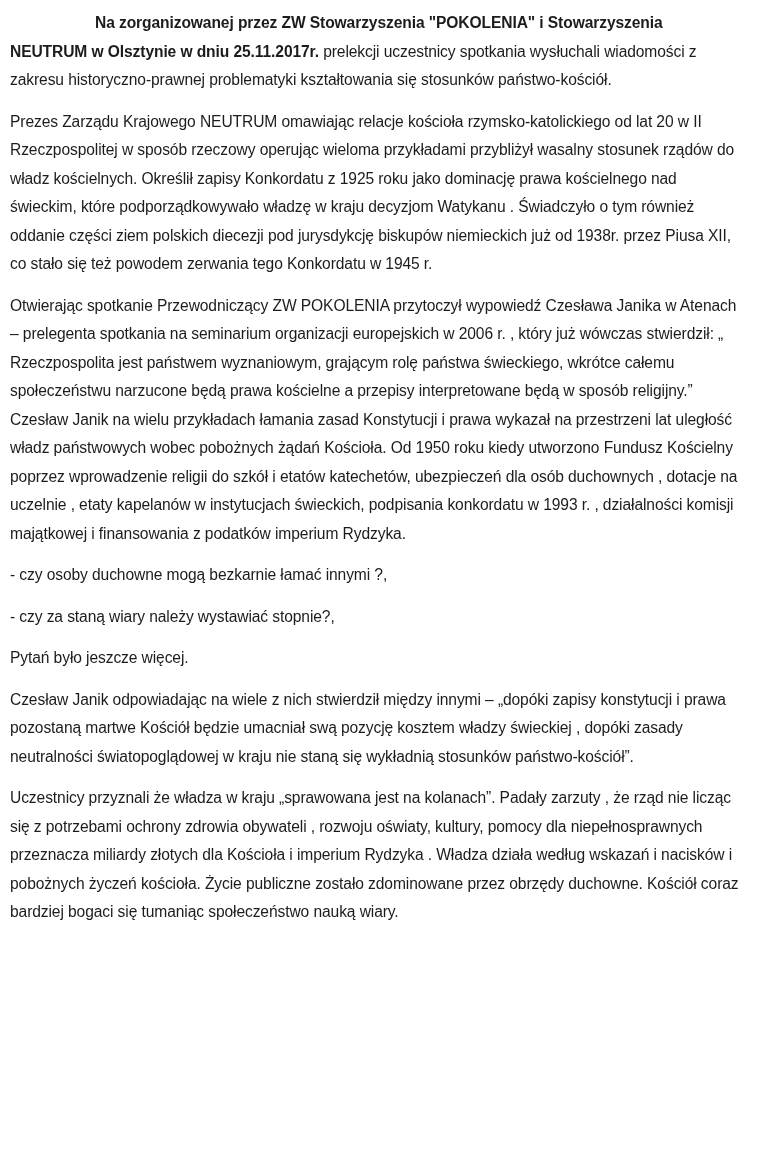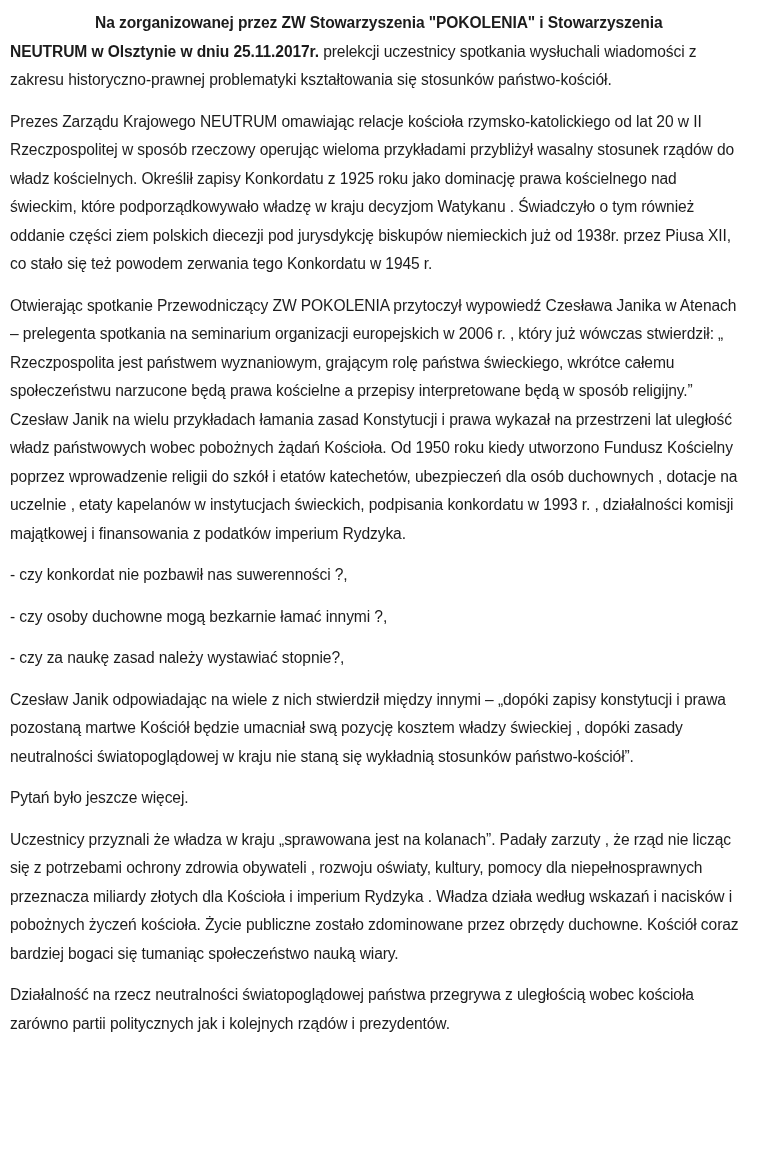--- a/index.html
+++ b/index.html
@@ -43,28 +43,26 @@
 <div class="doc">
 
   <p class="intro-paragraph"><span class="intro-bold">Na zorganizowanej  przez ZW  Stowarzyszenia "POKOLENIA"  i Stowarzyszenia NEUTRUM w Olsztynie w dniu 25.11.2017r.</span><span> prelekcji uczestnicy spotkania wysłuchali wiadomości z zakresu historyczno-prawnej problematyki kształtowania się stosunków państwo-kościół.</span></p>
 
   <p>Prezes Zarządu Krajowego NEUTRUM omawiając relacje kościoła rzymsko-katolickiego od lat 20 w II Rzeczpospolitej w sposób rzeczowy operując wieloma przykładami przybliżył wasalny stosunek rządów do władz kościelnych. Określił zapisy Konkordatu z 1925 roku jako dominację prawa kościelnego nad świeckim, które podporządkowywało władzę w kraju decyzjom Watykanu . Świadczyło o tym również oddanie części ziem polskich diecezji pod jurysdykcję biskupów niemieckich już od 1938r. przez Piusa XII, co stało się też powodem zerwania tego Konkordatu w 1945 r.</p>
 
   <p>Otwierając spotkanie Przewodniczący ZW POKOLENIA przytoczył wypowiedź Czesława Janika w Atenach – prelegenta spotkania na seminarium organizacji europejskich  w 2006 r. , który już wówczas stwierdził: „ Rzeczpospolita jest państwem wyznaniowym, grającym rolę państwa świeckiego, wkrótce całemu społeczeństwu narzucone będą prawa kościelne a przepisy interpretowane będą w sposób religijny.” Czesław Janik na wielu przykładach łamania zasad Konstytucji i prawa wykazał na przestrzeni lat uległość władz państwowych wobec pobożnych żądań Kościoła. Od 1950 roku kiedy utworzono Fundusz Kościelny poprzez wprowadzenie religii do szkół i etatów katechetów, ubezpieczeń dla osób duchownych , dotacje na uczelnie , etaty kapelanów w instytucjach świeckich, podpisania konkordatu w 1993 r. , działalności komisji majątkowej i finansowania z podatków imperium Rydzyka.</p>
 
 
 
-  <p class="question-line">- czy konkordat nie pozbawił nas suwerenności ?,</p>
 
   <p class="question-line">- czy osoby duchowne mogą bezkarnie łamać innymi ?,</p>
 
-  <p class="question-line">- czy za naukę zasad należy wystawiać stopnie?,</p>
+  <p class="question-line">- czy za staną wiary należy wystawiać stopnie?,</p>
+
+  <p>Pytań było jeszcze więcej.</p>
 
   <p>Czesław Janik odpowiadając na wiele z nich stwierdził między innymi – „dopóki zapisy konstytucji i prawa pozostaną martwe Kościół będzie umacniał swą pozycję kosztem władzy świeckiej , dopóki zasady neutralności światopoglądowej w kraju nie staną się wykładnią stosunków państwo-kościół”.</p>
 
-  <p>Pytań było jeszcze więcej.</p>
-
   <p>Uczestnicy przyznali że władza w kraju „sprawowana jest na kolanach”. Padały zarzuty , że rząd nie licząc się z potrzebami ochrony zdrowia obywateli , rozwoju oświaty, kultury, pomocy dla niepełnosprawnych przeznacza miliardy złotych  dla Kościoła i imperium Rydzyka . Władza działa według wskazań i nacisków i pobożnych życzeń kościoła. Życie publiczne zostało zdominowane przez obrzędy duchowne. Kościół coraz bardziej bogaci się tumaniąc społeczeństwo nauką wiary.</p>
 
-  <p>Działalność na rzecz neutralności światopoglądowej państwa przegrywa z uległością wobec kościoła zarówno partii politycznych jak i kolejnych rządów i prezydentów.</p>
 
 
 </div>
 
 </body></html>

